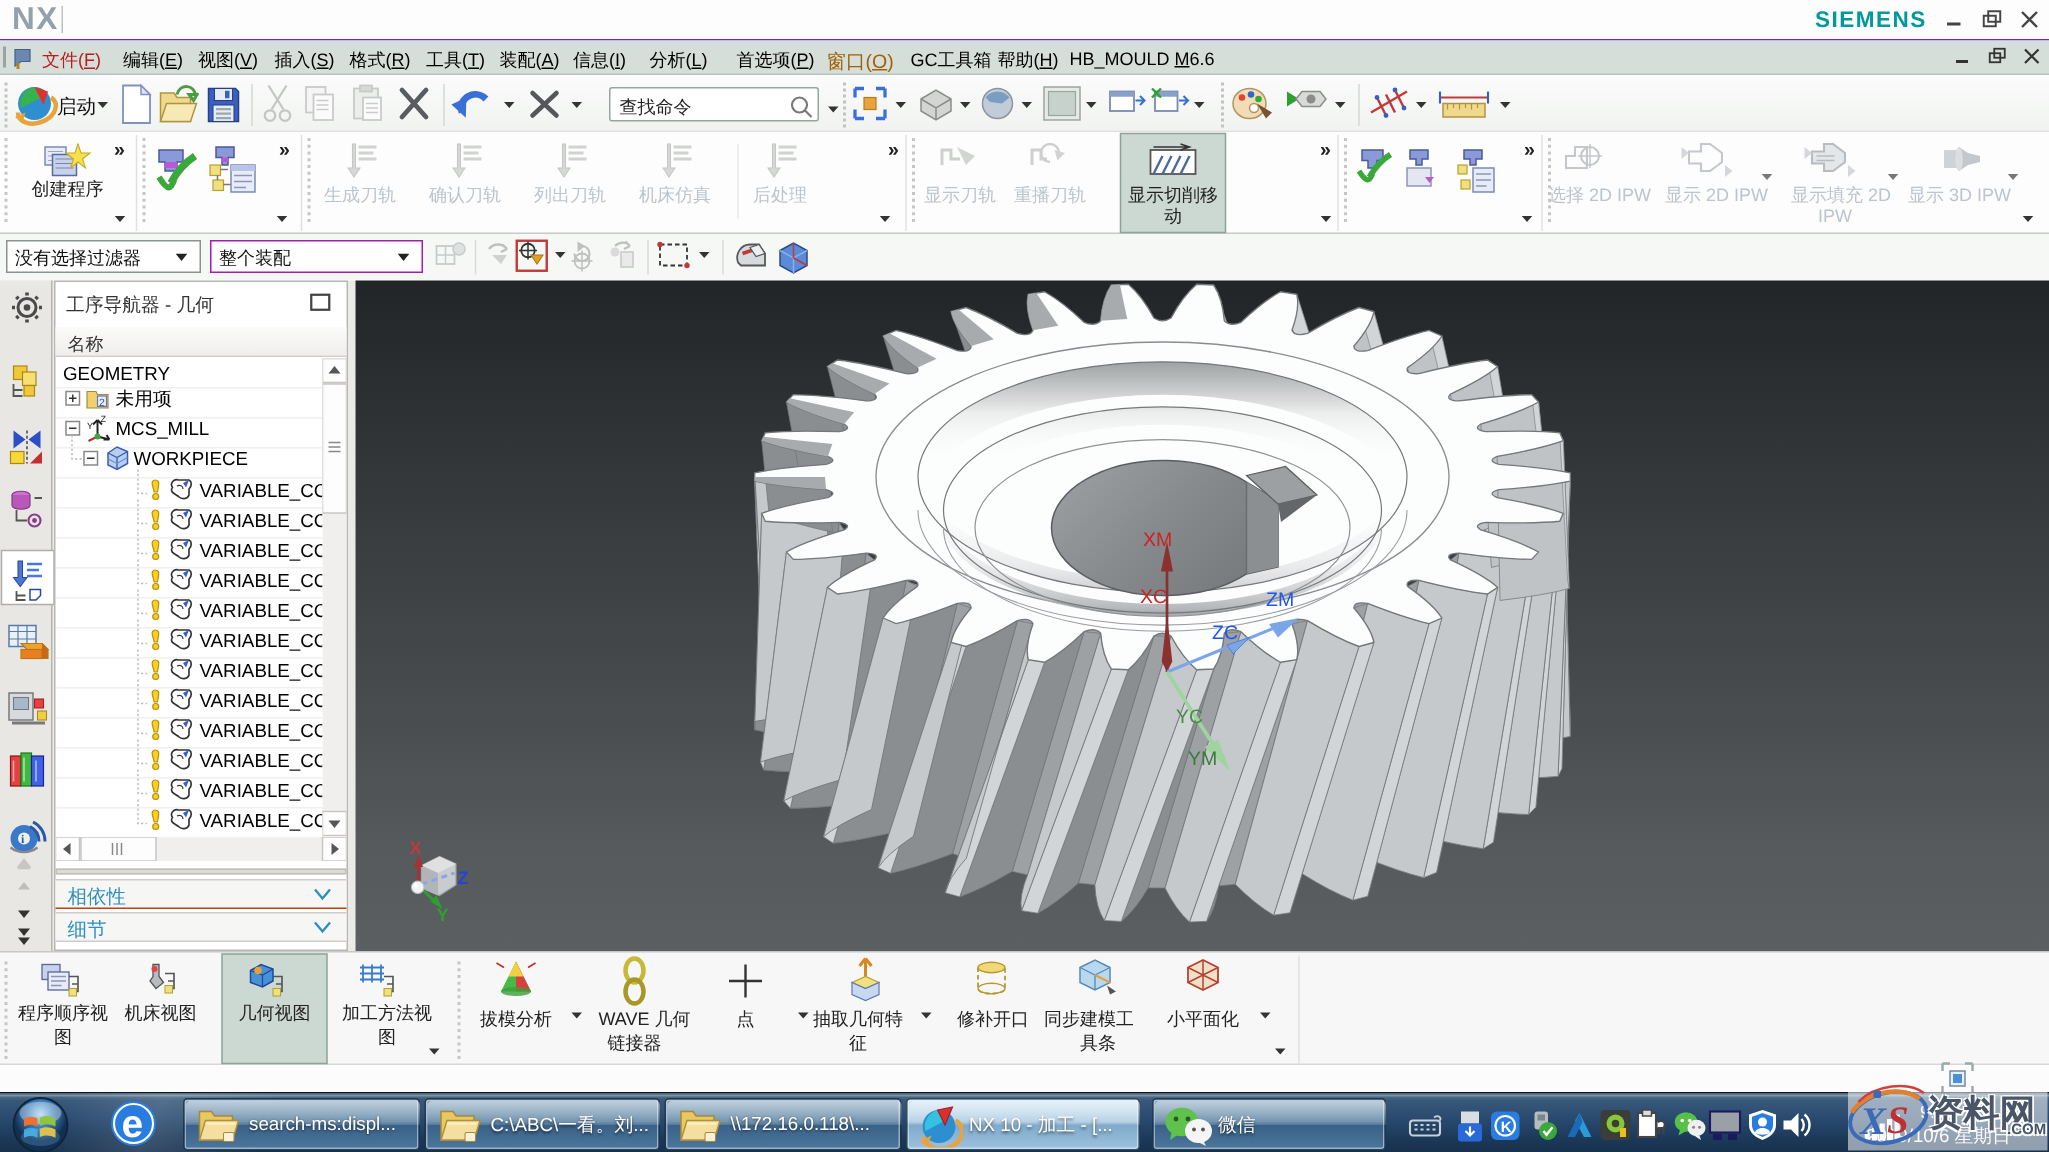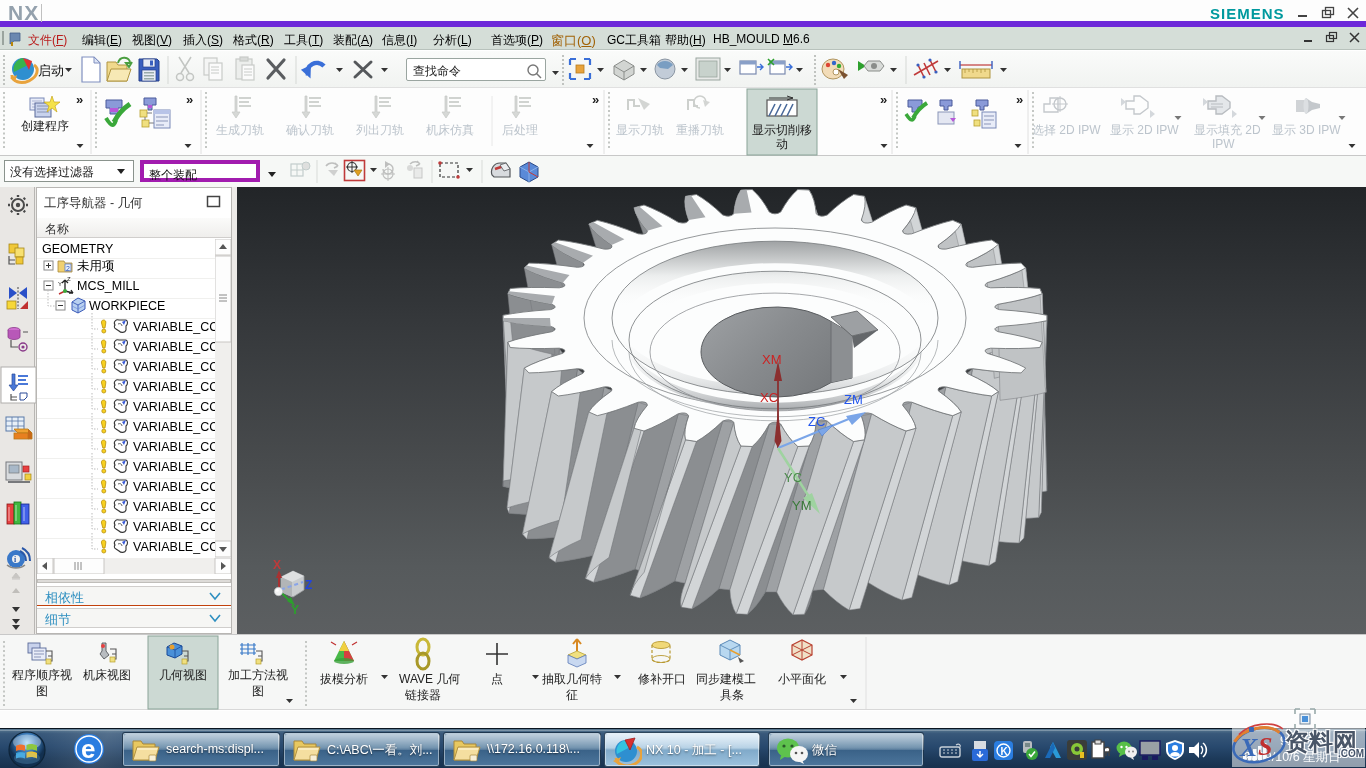--- a/index.html
+++ b/index.html
@@ -1,21 +1,21 @@
 <!DOCTYPE html>
 <html><head><meta charset="utf-8">
 <style>
 *{margin:0;padding:0;box-sizing:border-box}
 body{width:1366px;height:768px;overflow:hidden;font-family:"Liberation Sans",sans-serif;position:relative;background:#fff}
 .abs{position:absolute}
 .txt{white-space:nowrap}
 </style></head>
 <body>
 
-<div class="abs" style="left:0;top:0;width:1366px;height:27px;background:#fdfdfd;border-bottom:6px solid #6d28d9">
+<div class="abs" style="left:0;top:0;width:1366px;height:27px;background:#fdfdfd;border-bottom:1px solid #6d28d9">
  <div class="abs txt" style="left:8px;top:1px;font-size:21px;font-weight:bold;color:#94a1ad;letter-spacing:1px">NX</div>
  <div class="abs" style="left:41px;top:4px;width:1px;height:18px;background:#c0c0c0"></div>
  <div class="abs txt" style="left:1210px;top:5px;font-size:15px;font-weight:bold;color:#00999e;letter-spacing:1px">SIEMENS</div>
  <svg class="abs" style="left:1296px;top:4px" width="66" height="18">
   <rect x="2" y="11" width="9" height="2" fill="#444"></rect>
   <rect x="26.5" y="6.5" width="8" height="7" fill="none" stroke="#444" stroke-width="1.3"></rect>
   <rect x="29.5" y="3.5" width="8" height="7" fill="none" stroke="#444" stroke-width="1.3"></rect>
   <path d="M 52,4 L 62,14 M 62,4 L 52,14" stroke="#444" stroke-width="1.6"></path>
  </svg>
 </div>
@@ -414,21 +414,21 @@
       <path d="M 1348.5,56 L 1355.5,56 L 1352,60 Z" fill="#333"></path>
     </svg>
   </div>
 <div class="abs" style="left:0;top:156px;width:1366px;height:31px;background:#f6f8f6">
  <div class="abs" style="left:4px;top:4px;width:130px;height:22px;background:#fff;border:1px solid #8a938d">
    <div class="abs txt" style="left:5px;top:3px;font-size:12px;color:#111">没有选择过滤器</div>
    <svg class="abs" style="left:112px;top:8px" width="12" height="8">
         <path d="M 0,0 L 8,0 L 4,5 Z" fill="#222"></path>
       </svg>
  </div>
- <div class="abs" style="left:140px;top:4px;width:120px;height:22px;background:#fff;border:4px solid #a21caf">
+ <div class="abs" style="left:140px;top:4px;width:142px;height:22px;background:#fff;border:1px solid #a21caf">
    <div class="abs txt" style="left:5px;top:3px;font-size:12px;color:#111">整个装配</div>
    <svg class="abs" style="left:124px;top:8px" width="12" height="8">
         <path d="M 0,0 L 8,0 L 4,5 Z" fill="#222"></path>
       </svg>
  </div>
  <svg class="abs" style="left:286px;top:0" width="1080" height="31">
   <g opacity="0.55">
    <rect x="5" y="8" width="12" height="12" fill="none" stroke="#9aa" stroke-width="1.2"></rect>
    <path d="M 5,14 h12 M 11,8 v12" stroke="#9aa" stroke-width="1"></path>
    <circle cx="20" cy="10" r="4" fill="#ccc" stroke="#9aa"></circle>

